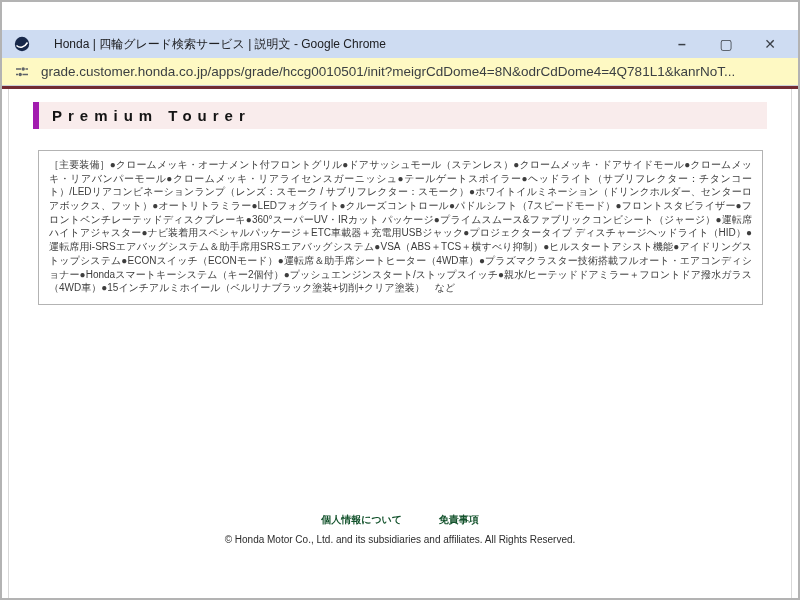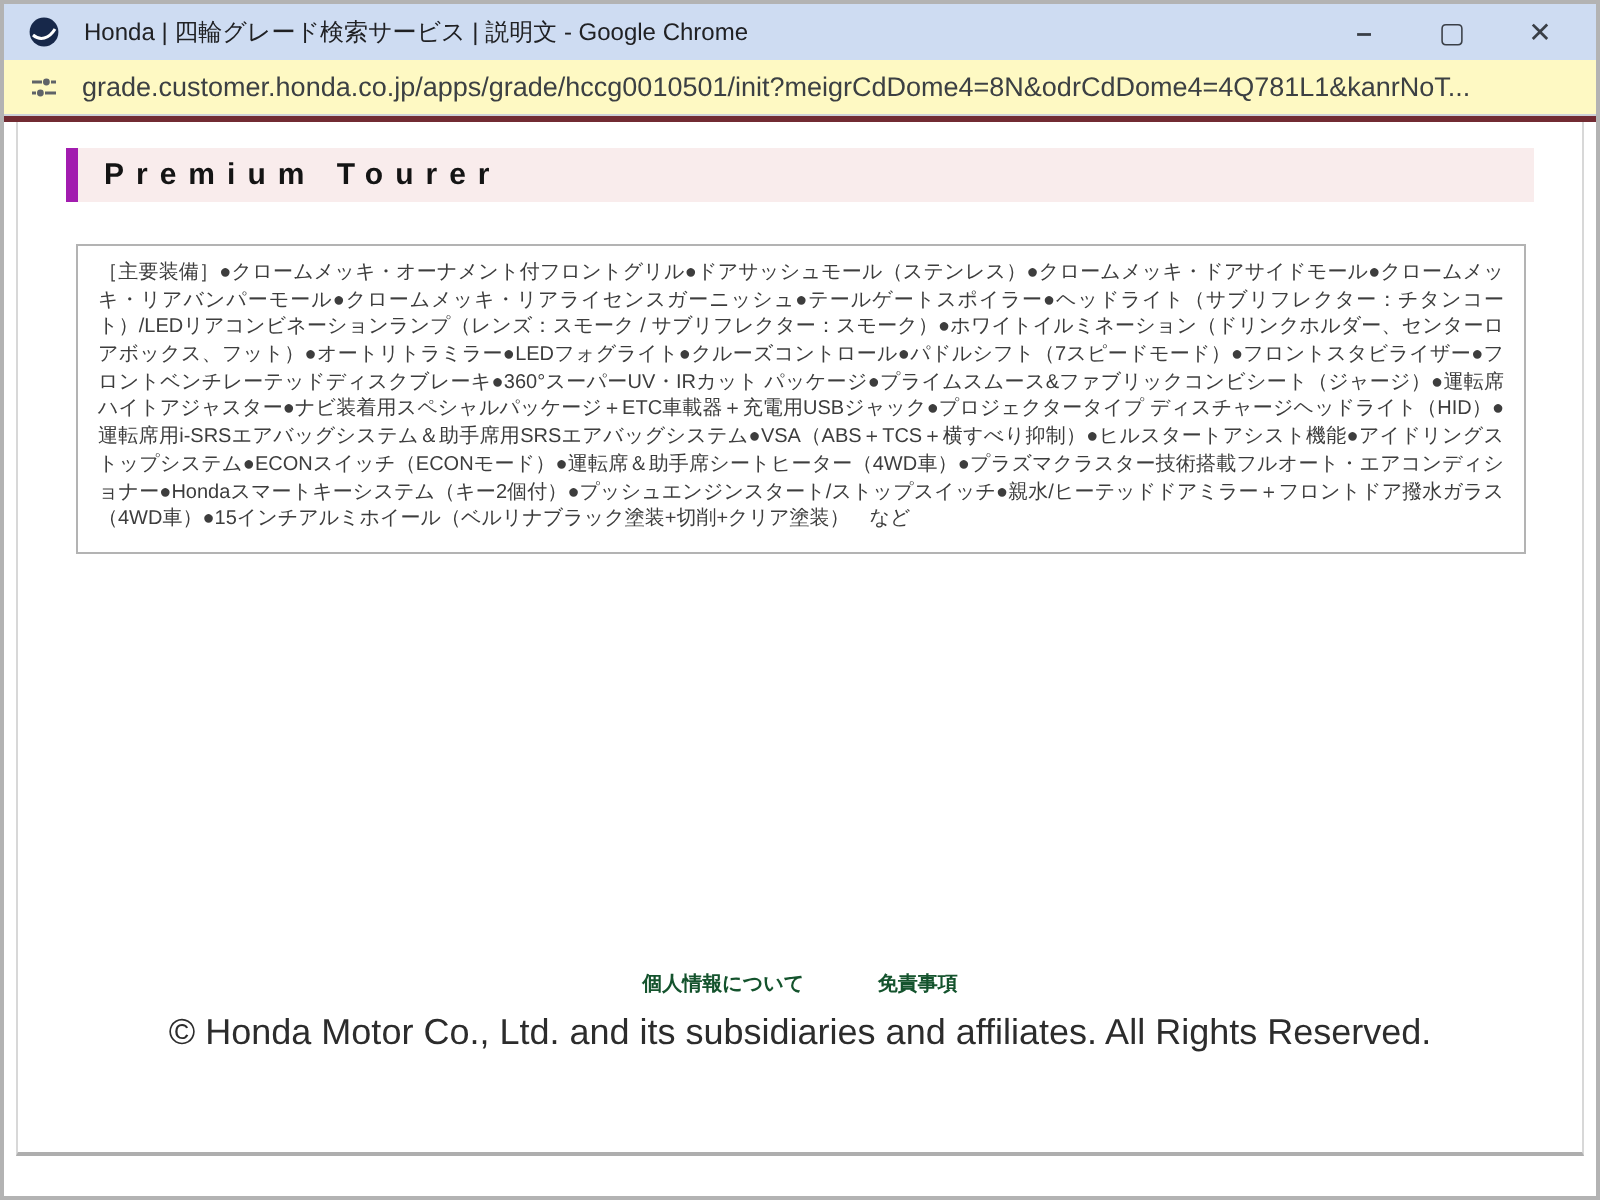--- a/index.html
+++ b/index.html
@@ -14,21 +14,21 @@
     border:2px solid #b3b3b3;
     background:#ffffff;
     display:flex; flex-direction:column;
     overflow:hidden;
   }
   
   .titlebar {
     height:28px; flex:0 0 28px;
     background:#cedcf2;
     display:flex; align-items:center;
-    padding:0 0 0 12px; gap:12px;
+    padding:0 0 0 12px; gap:24px;margin-top:28px;
   }
   .favicon { width:16px; height:16px; flex:0 0 16px; }
   .titlebar-text {
     flex:1 1 auto;
     font-size:12px; color:#202124;
     white-space:nowrap; overflow:hidden; text-overflow:ellipsis;
   }
   .win-controls {
     display:flex; align-items:center;
     flex:0 0 auto; margin-right:6px;
@@ -86,21 +86,21 @@
     position:absolute; left:0; right:0; top:424px;
     text-align:center;
   }
   .footer-links {
     font-size:10px; color:#14532d;font-weight:bold;
   }
   .footer-link { display:inline-block; cursor:pointer; }
   .footer-link + .footer-link { margin-left:34px; }
   .copyright {
     margin-top:7px;
-    font-size:18px; color:#2c2c2c;
+    font-size:10px; color:#2c2c2c;
   }
   
   .behind {
     flex:1 1 auto; position:relative; background:#ffffff; overflow:hidden;
   }
   .behind-strip { height:6px; background:#d6d6d6; border-bottom:1px solid #c2c2c2; }
   .behind-row { position:relative; height:14px; }
   .behind-vline { position:absolute; top:0; bottom:0; width:1px; background:#bdbdbd; }
   .behind-vline.v1 { left:85px; }
   .behind-vline.v2 { left:480px; }

